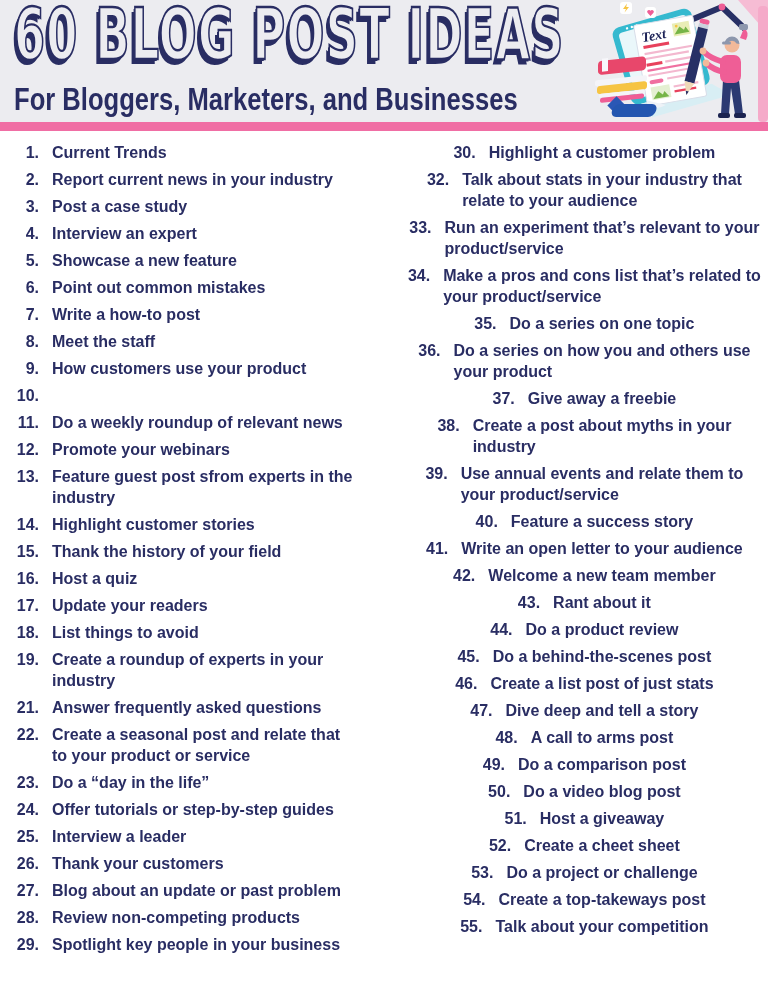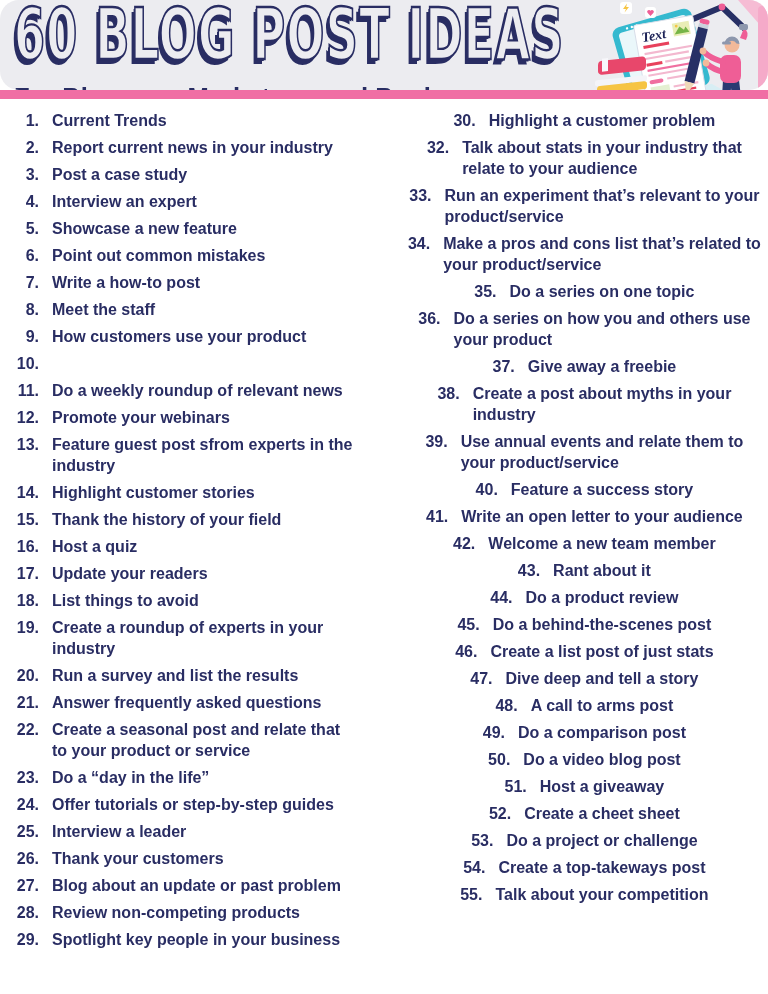--- a/index.html
+++ b/index.html
@@ -13,24 +13,23 @@
   body{
     background:var(--body_bg);
     font-family:"Liberation Sans",sans-serif;
     overflow:hidden;
   }
   .page{width:768px;height:994px;position:relative;overflow:hidden;}
 
   
   .header{
     position:relative;
-    height:90px;
+    height:122px;
     background:var(--header_bg);
     overflow:hidden;
-    border-radius:19px;
   }
   .title{
     position:absolute;
     left:14px; top:-2px;
     font-family:"DejaVu Sans",sans-serif;
     font-weight:bold;
     font-size:72px;
     line-height:1;
     letter-spacing:2px;
     white-space:nowrap;
@@ -285,24 +284,20 @@
           <span class="num">18.</span>
           <span class="txt">List things to avoid</span>
         </div>
 
         <div class="item">
           <span class="num">19.</span>
           <span class="txt">Create a roundup of experts in your
 industry</span>
         </div>
 
-        <div class="item">
-          <span class="num">20.</span>
-          <span class="txt">Run a survey and list the results</span>
-        </div>
 
         <div class="item">
           <span class="num">21.</span>
           <span class="txt">Answer frequently asked questions</span>
         </div>
 
         <div class="item">
           <span class="num">22.</span>
           <span class="txt">Create a seasonal post and relate that
 to your product or service</span>

